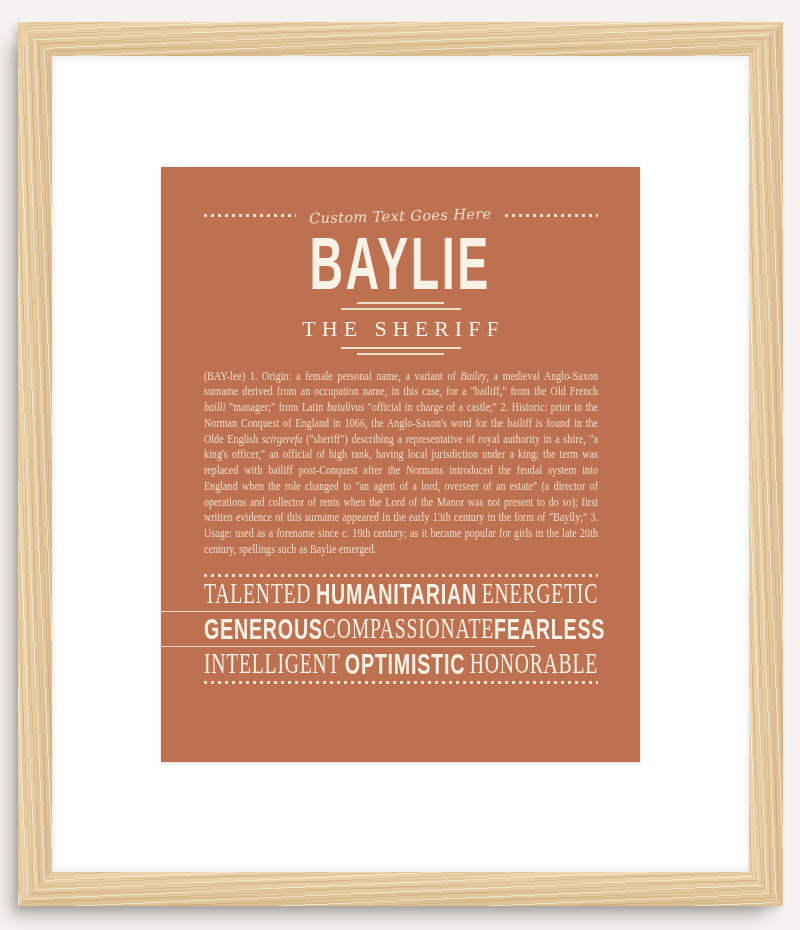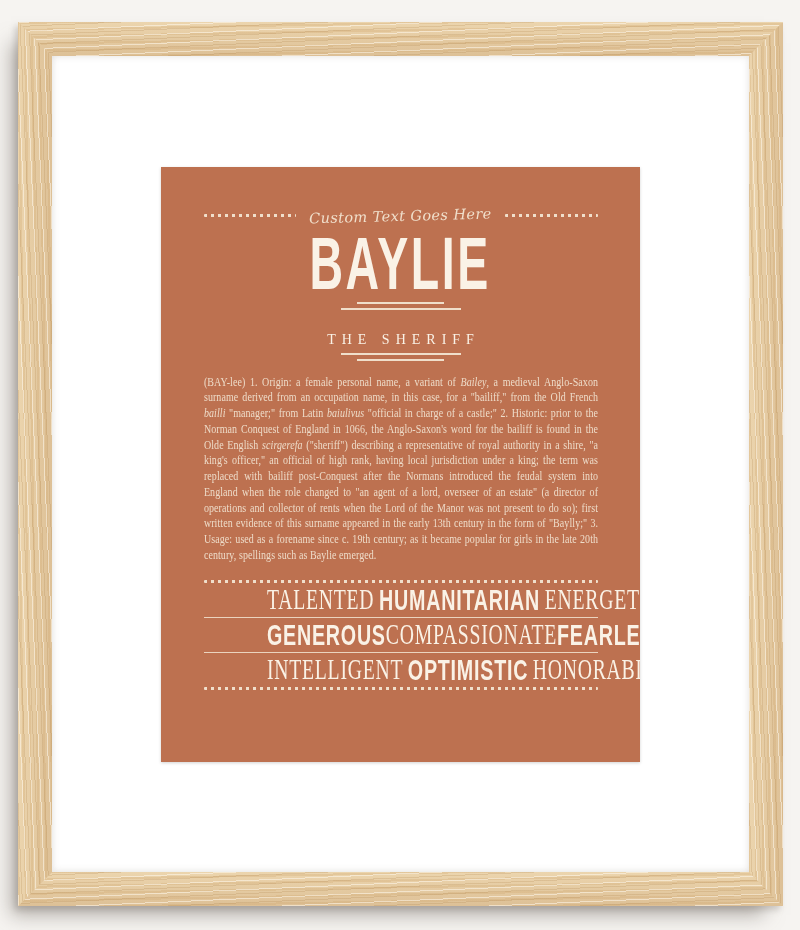--- a/index.html
+++ b/index.html
@@ -81,40 +81,40 @@
     font-family:"Liberation Sans", sans-serif; font-weight:bold;
     font-size:75px; letter-spacing:4px; color:var(--cream-bright);
     transform:scaleX(.62); transform-origin:50% 50%; white-space:nowrap;
   }
 
   
   .rule-group { display:flex; flex-direction:column; align-items:center; gap:4px; }
   .rule-short { width:87px;  height:2px; background:var(--cream); }
   .rule-long  { width:120px; height:2px; background:var(--cream); }
   .subtitle {
-    margin:22px 0 5px 0;
+    margin:6px 0 5px 0;
     font-family:"Liberation Serif", serif;
-    font-size:14px; letter-spacing:6px; padding-left:6px;
+    font-size:22px; letter-spacing:6px; padding-left:6px;
     color:var(--cream-bright); white-space:nowrap;
   }
   .rules-top { margin-top:7px; }
 
   
   .definition {
     margin-top:13px;
     width:520px; transform:scaleX(.758); transform-origin:50% 0;
     font-family:"Liberation Serif", serif;
     font-size:13.2px; line-height:15.75px;
     text-align:justify; color:var(--body-cream);
     letter-spacing:.1px;
   }
   .definition em { font-style:italic; }
 
   
-  .traits { margin-top:17px; width:394px; display:flex; flex-direction:column; }
+  .traits { margin-top:17px; width:394px; display:flex; flex-direction:column; align-items:center; }
   .traits .dotline { width:394px; }
   .trait-sep { width:394px; height:1px; background:var(--cream); opacity:.9; margin:3px 0; }
   .trait-row {
     width:520px; margin:3px 0;
     display:flex; justify-content:space-between; align-items:center;
     transform:scale(.758, 1.1); transform-origin:50% 50%;
     line-height:28px; white-space:nowrap;
   }
   .trait-serif { font-family:"Liberation Serif", serif; font-weight:normal;
                  font-size:26px; letter-spacing:1px; color:var(--cream-bright); }

